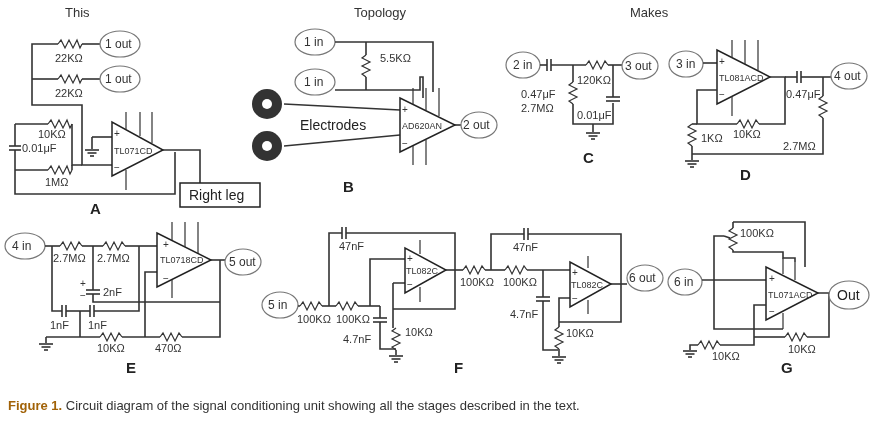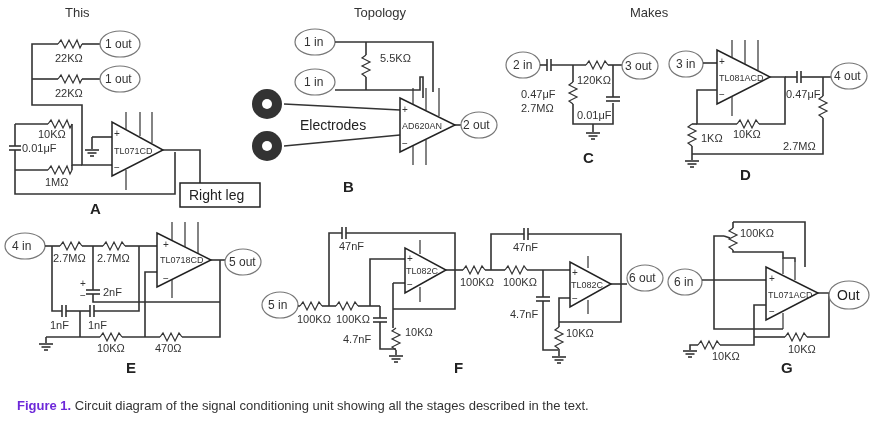--- a/index.html
+++ b/index.html
@@ -14,21 +14,21 @@
   .chip { font-family: "Liberation Sans", sans-serif; font-size: 9px; fill: #333; }
   .sign { font-family: "Liberation Sans", sans-serif; font-size: 10px; fill: #333; }
   .panel { font-family: "Liberation Sans", sans-serif; font-size: 15px; fill: #222; font-weight: bold; }
   .header { font-family: "Liberation Sans", sans-serif; font-size: 13px; fill: #333; }
   .box { fill: #fff; stroke: #222; stroke-width: 1.5; }
   .boxlbl { font-family: "Liberation Sans", sans-serif; font-size: 14px; fill: #222; }
   .electrode { fill: #333; }
   .electrode-hole { fill: #fff; }
   .gnd { stroke: #333; stroke-width: 1.6; }
   .caption { position: absolute; left: 8px; top: 398px; font-size: 13px; color: #333; font-family: "Liberation Sans", sans-serif; }
-  .caption b { font-weight: bold; color: #6d28d9; margin-left: 9px; }
+  .caption b { font-weight: bold; color: #a16207; }
 </style>
 </head>
 <body>
 
 <svg id="fig" width="873" height="395" viewBox="0 0 873 395" xmlns="http://www.w3.org/2000/svg">
   <defs>
     <g id="gnd-sym">
       <line x1="-7" y1="0" x2="7" y2="0" class="gnd"></line>
       <line x1="-4.5" y1="3" x2="4.5" y2="3" class="gnd"></line>
       <line x1="-2" y1="6" x2="2" y2="6" class="gnd"></line>

